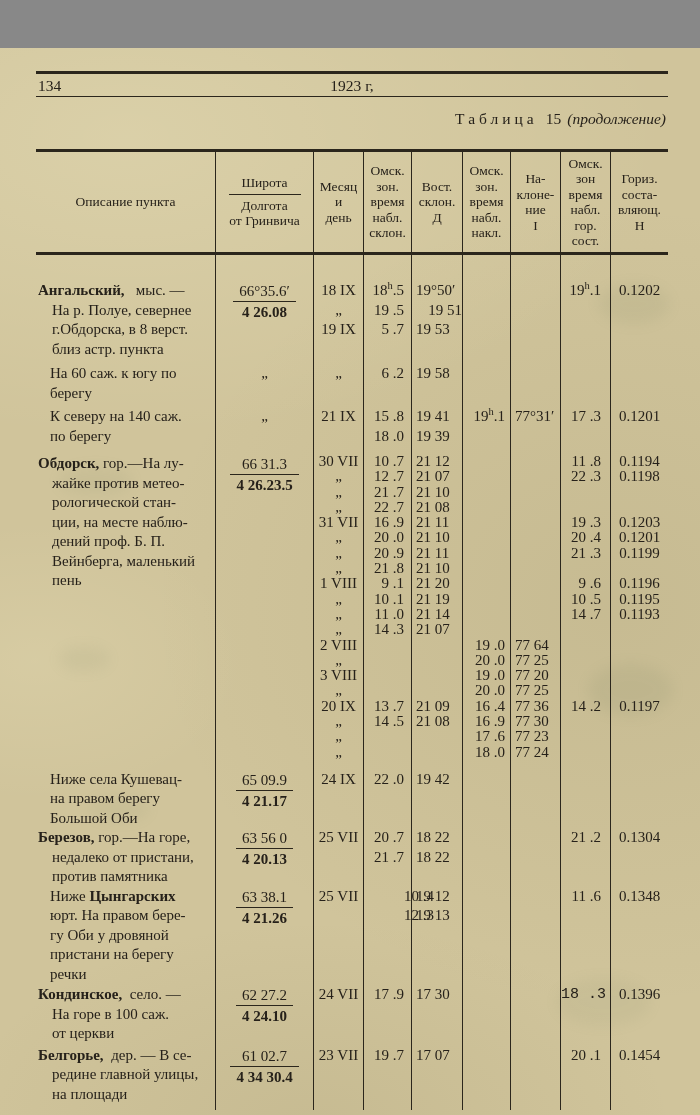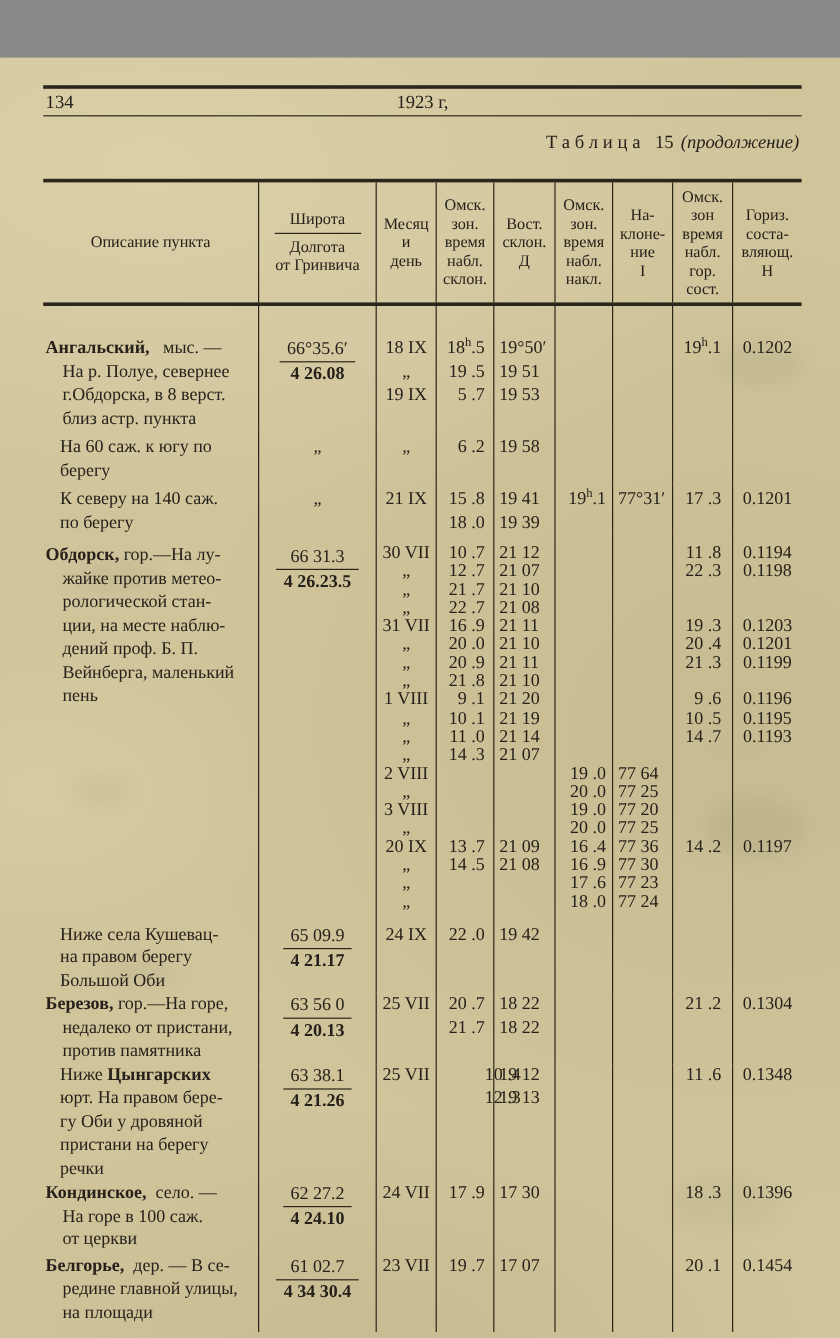--- a/index.html
+++ b/index.html
@@ -157,21 +157,21 @@
           <div class="dline" style="height: 19.5px; line-height: 19.5px;">„</div>
           <div class="dline" style="height: 19.5px; line-height: 19.5px;">19 IX</div>
         </div>
         <div class="cell c3" style="padding-top: 26px;">
           <div class="dline" style="height: 19.5px; line-height: 19.5px;">18<sup>h</sup>.5</div>
           <div class="dline" style="height: 19.5px; line-height: 19.5px;">19 .5</div>
           <div class="dline" style="height: 19.5px; line-height: 19.5px;">5 .7</div>
         </div>
         <div class="cell c4" style="padding-top: 26px;">
           <div class="dline" style="height: 19.5px; line-height: 19.5px;">19°50′</div>
-          <div class="dline" style="height: 19.5px; line-height: 19.5px;">19 51</div>
+          <div class="dline" style="height: 19.5px; line-height: 19.5px; text-align: right;">19 51</div>
           <div class="dline" style="height: 19.5px; line-height: 19.5px;">19 53</div>
         </div>
         <div class="cell c5" style="padding-top: 26px;">
           <div class="dline" style="height: 19.5px; line-height: 19.5px;"></div>
           <div class="dline" style="height: 19.5px; line-height: 19.5px;"></div>
           <div class="dline" style="height: 19.5px; line-height: 19.5px;"></div>
         </div>
         <div class="cell c6" style="padding-top: 26px;">
           <div class="dline" style="height: 19.5px; line-height: 19.5px;"></div>
           <div class="dline" style="height: 19.5px; line-height: 19.5px;"></div>
@@ -526,21 +526,21 @@
         <div class="cell c4" style="padding-top: 1px;">
           <div class="dline" style="height: 19.5px; line-height: 19.5px;">17 30</div>
         </div>
         <div class="cell c5" style="padding-top: 1px;">
           <div class="dline" style="height: 19.5px; line-height: 19.5px;"></div>
         </div>
         <div class="cell c6" style="padding-top: 1px;">
           <div class="dline" style="height: 19.5px; line-height: 19.5px;"></div>
         </div>
         <div class="cell c7" style="padding-top: 1px;">
-          <div class="dline" style="height: 19.5px; line-height: 19.5px;">18 .3</div>
+          <div class="dline" style="height: 19.5px; line-height: 19.5px; font-family: Liberation Mono, monospace;">18 .3</div>
         </div>
         <div class="cell c8" style="padding-top: 1px;">
           <div class="dline" style="height: 19.5px; line-height: 19.5px;">0.1396</div>
         </div>
         <div class="cell c0" style="padding-top: 2px; padding-bottom: 6px;">
           <div class="desc-line"><span class="bold">Белгорье,</span><span>  дер. — В се-</span></div>
           <div class="desc-line cont"><span>редине главной улицы,</span></div>
           <div class="desc-line cont"><span>на площади</span></div>
         </div>
         <div class="cell c1" style="padding-top: 2px; padding-bottom: 6px;"><div class="coords"><div class="lat">61 02.7</div><div class="lon">4 34 30.4</div></div></div>

